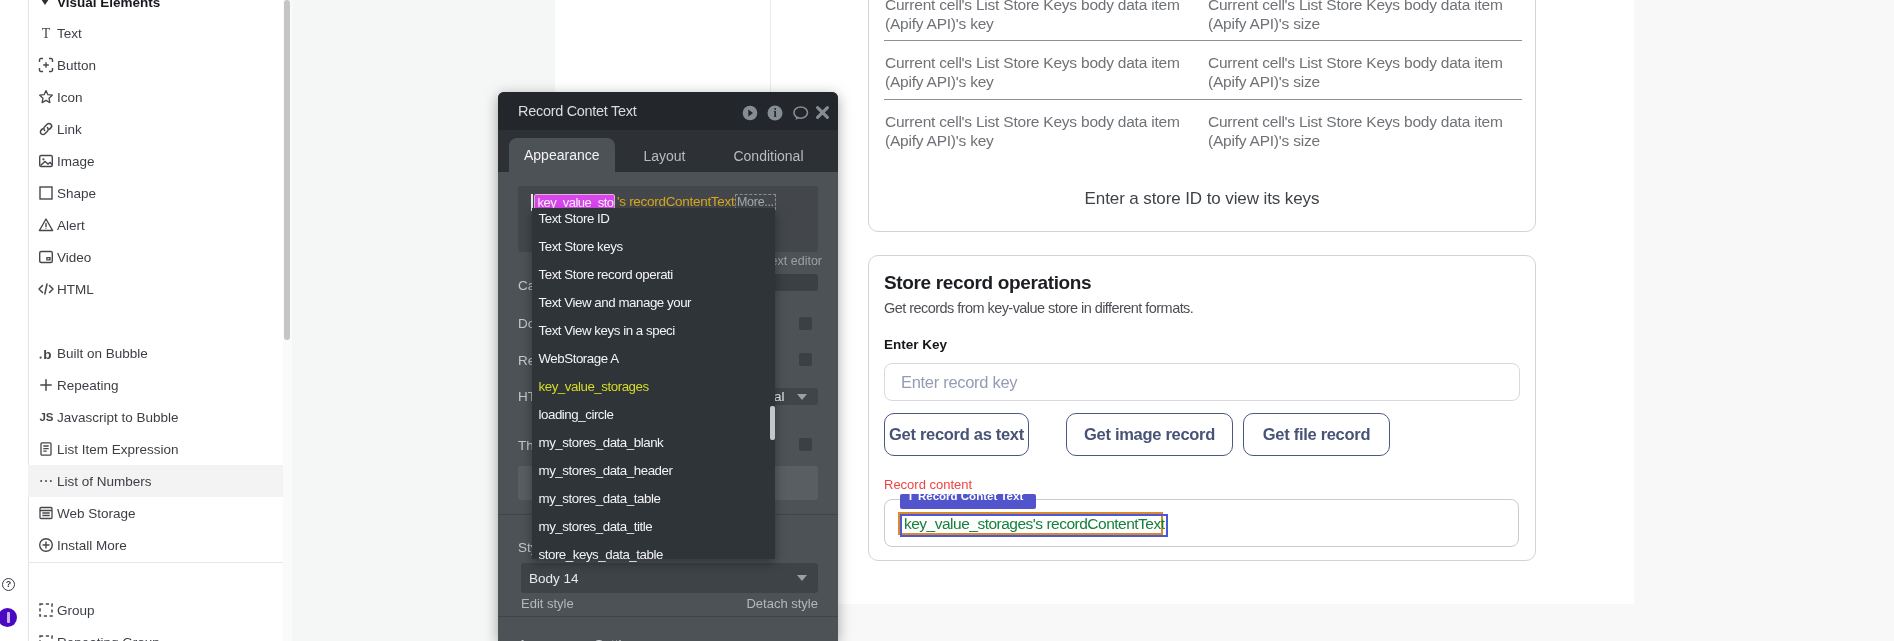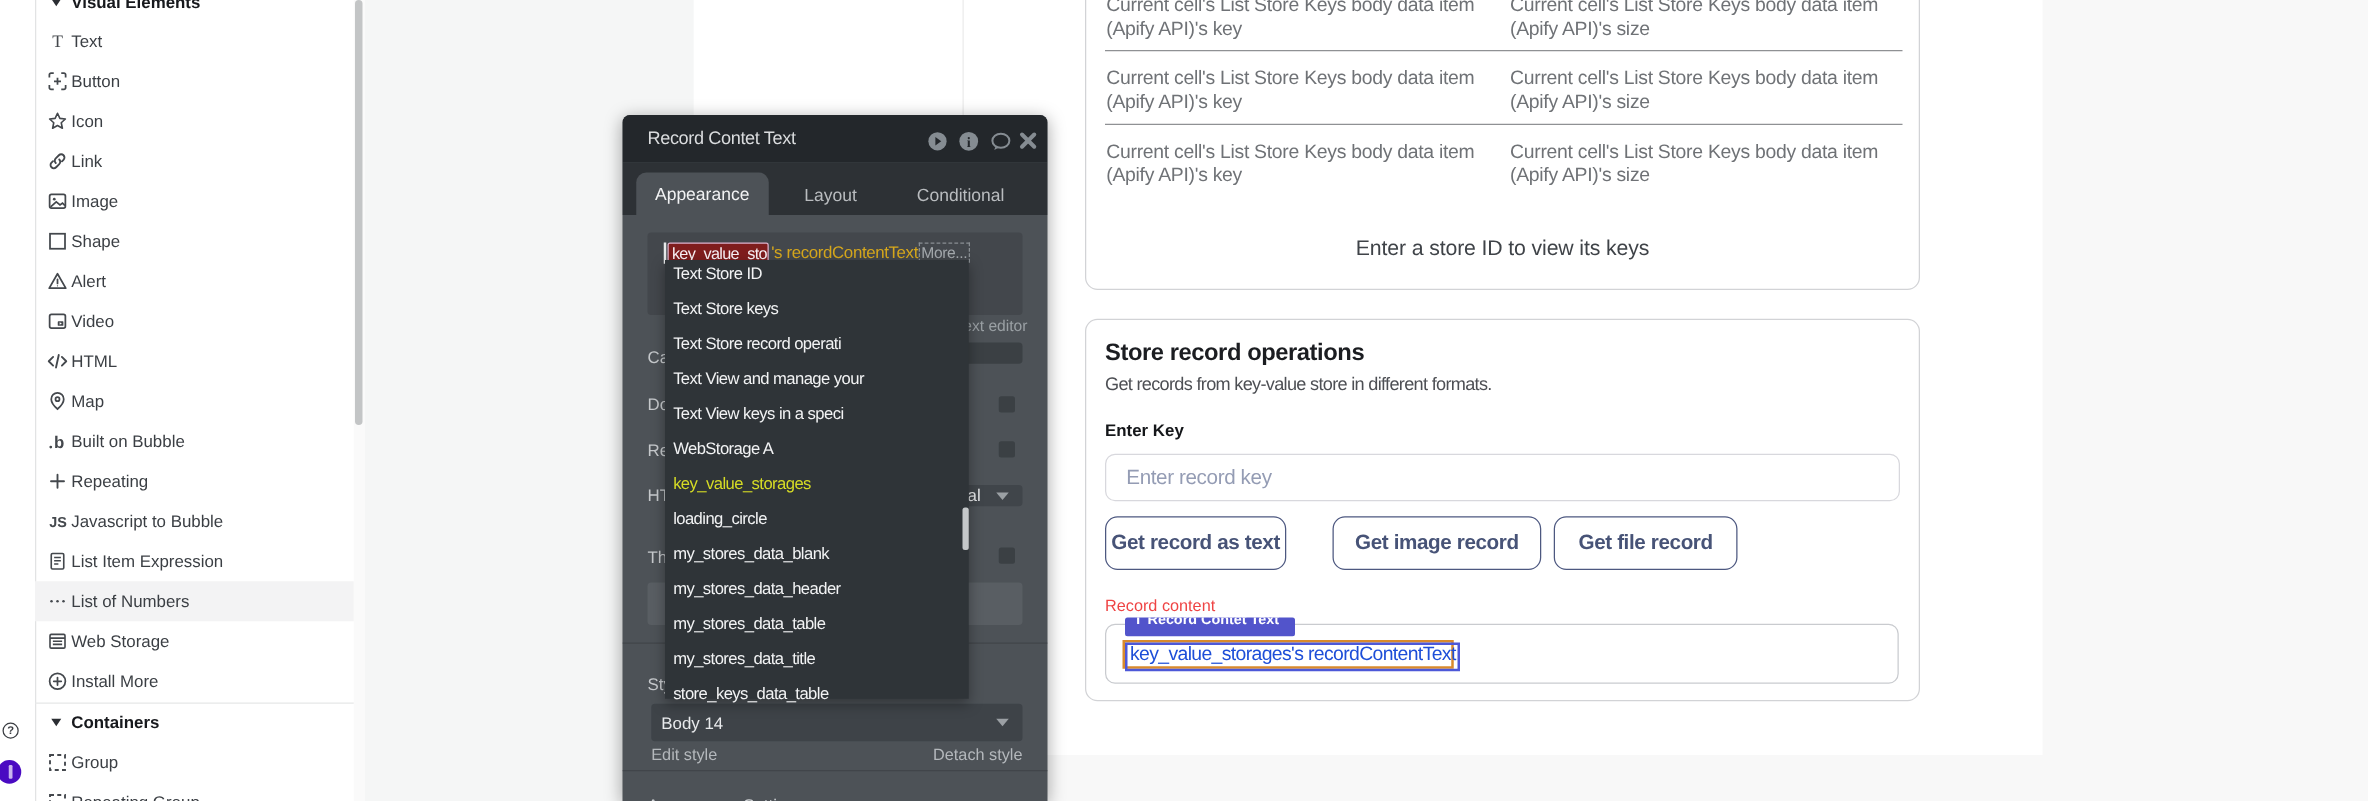--- a/index.html
+++ b/index.html
@@ -45,21 +45,21 @@
 <div class="btn abs" style="left:1066px;top:413px;width:167px;">Get image record</div>
 <div class="btn abs" style="left:1243px;top:413px;width:147px;">Get file record</div>
 <div class="abs" style="left:884px;top:477px;font-size:13px;color:#ef4444;">Record content</div>
 <div class="abs" style="left:884px;top:499px;width:635px;height:48px;border:1.5px solid #c9cbcf;border-radius:8px;background:#fff;"></div>
 <div class="abs" style="left:900px;top:494px;width:136px;height:15px;background:#5254cb;border-radius:2px;color:#fff;font-size:11.5px;font-weight:bold;overflow:hidden;">
     <span style="position:absolute;left:7px;top:-4px;">T</span>
     <span style="position:absolute;left:18px;top:-4px;">Record Contet Text</span>
   </div>
 <div class="abs" style="left:898px;top:512px;width:265px;height:23px;border:2px solid #d98a2c;"></div>
 <div class="abs" style="left:900px;top:513.5px;width:268px;height:23px;border:2px solid #4d58d8;"></div>
-<div class="abs" style="left:904px;top:515px;font-size:15.5px;color:#1d4ed8;white-space:nowrap;letter-spacing:-0.5px;">key_value_storages's recordContentText</div>
+<div class="abs" style="left:904px;top:515px;font-size:15.5px;color:#15803d;white-space:nowrap;letter-spacing:-0.5px;">key_value_storages's recordContentText</div>
 
 <div id="sidebar" class="abs" style="left:0;top:0;width:292px;height:641px;background:#fff;">
   <div class="abs" style="left:28px;top:0;width:1px;height:641px;background:#e2e3e4;"></div>
 
   <div class="abs" style="left:283px;top:0;width:9px;height:641px;background:#fafafa;"></div>
   <div class="abs" style="left:284px;top:0;width:6px;height:340px;background:#c3c5c6;border-radius:3px;"></div>
 
   <div class="abs" style="left:2px;top:578px;width:13px;height:13px;border:1.4px solid #3a3d42;border-radius:50%;color:#3a3d42;font-size:9px;font-weight:bold;text-align:center;line-height:10.5px;">?</div>
   <div class="abs" style="left:-2px;top:608px;width:19px;height:19px;background:#4a0ac2;border-radius:50%;"></div>
   <div class="abs" style="left:7.3px;top:611.5px;width:2.6px;height:11.5px;background:#c9b4ee;border-radius:1px;"></div>
@@ -151,29 +151,20 @@
 
   <div class="srow" style="top:273px;">
       <span class="ic">
         <svg width="18" height="16" viewBox="0 0 18 16" fill="none" stroke="#44484d" stroke-width="1.5" stroke-linecap="round" stroke-linejoin="round">
           <path d="M5.5 4.5 L2 8 l3.5 3.5 M12.5 4.5 L16 8 l-3.5 3.5 M10 3 l-2.2 10"></path>
         </svg>
       </span>
       <span class="lb">HTML</span>
     </div>
 
-  <div class="srow" style="top:305px;">
-      <span class="ic">
-        <svg width="16" height="16" viewBox="0 0 16 16" fill="none" stroke="#44484d" stroke-width="1.4">
-          <path d="M8 14.2 C8 14.2 13 9.8 13 6.3 a5 5 0 0 0 -10 0 C3 9.8 8 14.2 8 14.2 Z"></path>
-          <circle cx="8" cy="6.3" r="1.6"></circle>
-        </svg>
-      </span>
-      <span class="lb">Map</span>
-    </div>
 
   <div class="srow" style="top:337px;">
       <span class="ic">
         <svg width="16" height="16" viewBox="0 0 16 16">
           <circle cx="2.6" cy="12.6" r="1.1" fill="#44484d"></circle>
           <text x="9.3" y="13.5" text-anchor="middle" font-family="Liberation Sans" font-size="13.5" font-weight="bold" fill="#44484d">b</text>
         </svg>
       </span>
       <span class="lb">Built on Bubble</span>
     </div>
@@ -232,24 +223,20 @@
         <svg width="16" height="16" viewBox="0 0 16 16" fill="none" stroke="#44484d" stroke-width="1.4" stroke-linecap="round">
           <circle cx="8" cy="8" r="6.3"></circle>
           <path d="M8 5 v6 M5 8 h6"></path>
         </svg>
       </span>
       <span class="lb">Install More</span>
     </div>
 
   <div class="abs" style="left:28px;top:562px;width:255px;height:1px;background:#e6e7e8;"></div>
 
-  <div class="shead" style="top:568px;">
-      <span class="tri"></span>
-      <span class="lb">Containers</span>
-    </div>
 
   <div class="srow" style="top:594px;">
       <span class="ic">
         <svg width="16" height="16" viewBox="0 0 16 16" fill="none" stroke="#44484d" stroke-width="1.5" stroke-dasharray="3.2 2.6">
           <rect x="2" y="2" width="12" height="12"></rect>
         </svg>
       </span>
       <span class="lb">Group</span>
     </div>
 
@@ -283,21 +270,21 @@
       <path d="M2.6 2.6 L12.4 12.4 M12.4 2.6 L2.6 12.4"></path>
     </svg>
 
   <div class="abs" style="left:0;top:37.5px;width:340px;height:42.5px;background:#2d3135;"></div>
   <div class="abs" style="left:11px;top:45.5px;width:105.5px;height:34.5px;background:#4d5257;border-radius:8px 8px 0 0;text-align:center;line-height:34px;font-size:14px;color:#f2f3f4;">Appearance</div>
   <div class="abs" style="left:139px;top:56px;width:55px;text-align:center;font-size:14px;color:#b9bcbf;">Layout</div>
   <div class="abs" style="left:233px;top:56px;width:75px;text-align:center;font-size:14px;color:#b9bcbf;">Conditional</div>
 
   <div class="abs" style="left:20px;top:94px;width:300px;height:66px;background:#43474c;border-radius:3px;"></div>
   <div class="abs" style="left:33px;top:101.5px;width:2px;height:17px;background:#e8eaeb;"></div>
-  <div class="abs" style="left:35.5px;top:101.5px;width:81px;height:17px;background:#7f1d1d;border:1px solid #dfb2cb;border-radius:2px;color:#faf3f7;font-size:13px;line-height:15px;padding-left:3px;letter-spacing:-0.55px;">key_value_sto</div>
+  <div class="abs" style="left:35.5px;top:101.5px;width:81px;height:17px;background:#d946ef;border:1px solid #dfb2cb;border-radius:2px;color:#faf3f7;font-size:13px;line-height:15px;padding-left:3px;letter-spacing:-0.55px;">key_value_sto</div>
   <div class="abs" style="left:119px;top:102px;font-size:13.5px;color:#d7a81c;white-space:nowrap;letter-spacing:-0.3px;">'s recordContentText</div>
   <div class="abs" style="left:237px;top:101.5px;height:16px;border:1px dashed #898e92;color:#a4a9ad;font-size:12.5px;line-height:14px;padding:0 1px;letter-spacing:-0.3px;">More...</div>
   <div class="abs" style="left:0;top:162px;width:324px;text-align:right;font-size:12.5px;color:#9aa0a4;">Edit text in rich text editor</div>
 
   <div class="abs" style="left:20px;top:186px;font-size:13.5px;color:#c6c9cc;">Category</div>
   <div class="abs" style="left:196px;top:182px;width:124px;height:17px;background:#3b4044;border-radius:3px;"></div>
   <div class="abs" style="left:20px;top:224px;font-size:13.5px;color:#c6c9cc;">Do not apply</div>
   <div class="abs" style="left:301px;top:225px;width:13px;height:13px;background:#3b4044;border-radius:2px;"></div>
   <div class="abs" style="left:20px;top:261px;font-size:13.5px;color:#c6c9cc;">Recognize</div>
   <div class="abs" style="left:301px;top:261px;width:13px;height:13px;background:#3b4044;border-radius:2px;"></div>

